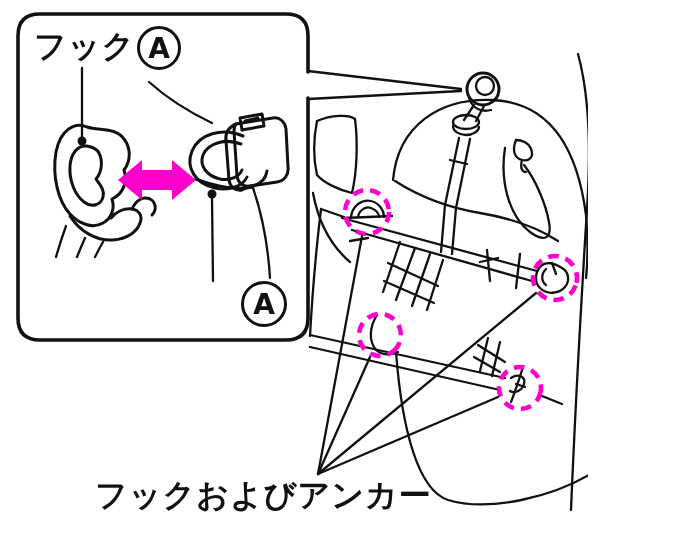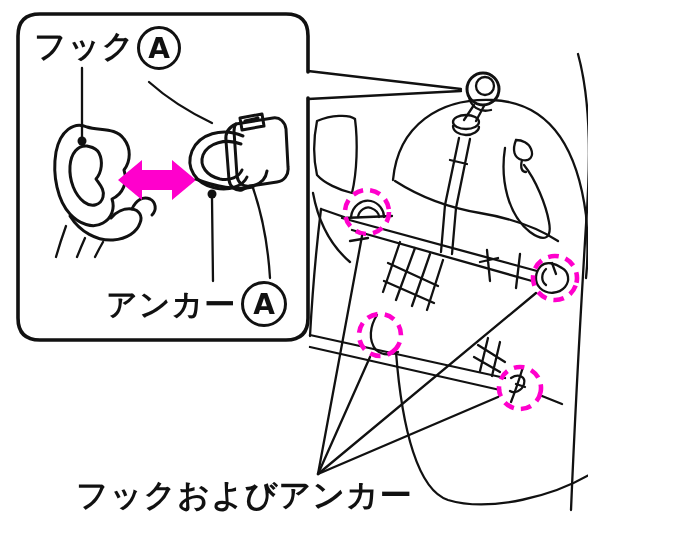--- a/index.html
+++ b/index.html
@@ -21,21 +21,21 @@
   .dotf{fill:var(--line);stroke:none;}
   .dash{fill:none;stroke:var(--accent);stroke-width:4.6;stroke-dasharray:10.5 7.2;stroke-linecap:butt;}
   .afill{fill:var(--accent);stroke:none;}
   
   .jp{
     position:absolute;color:var(--line);font-weight:bold;white-space:nowrap;
     letter-spacing:1px;line-height:1;
   }
   .hook-label{left:34px;top:30px;font-size:32px;}
   .anchor-label{left:106px;top:289px;font-size:31px;}
-  .caption{left:76px;top:479px;font-size:32px;}
+  .caption{left:95px;top:479px;font-size:32px;}
   .circleA{
     position:absolute;box-sizing:border-box;border:3.2px solid var(--line);
     border-radius:50%;display:flex;align-items:center;justify-content:center;
     color:var(--line);font-weight:bold;background:transparent;
   }
   .circleA.a1{left:137px;top:26px;width:44px;height:44px;font-size:28px;}
   .circleA.a2{left:241px;top:281px;width:46px;height:46px;font-size:28px;}
 </style>
 </head>
 <body>
@@ -151,17 +151,16 @@
         <path class="s2" d="M318,474 L370,357"></path>
         <path class="s2" d="M318,474 L536,293"></path>
         <path class="s2" d="M318,474 L498,397"></path>
       </g>
     </g>
   </svg>
 
   <div class="jp hook-label">フック</div>
   <div class="circleA a1">A</div>
 
-  <div class="jp anchor-label">アンカー</div>
   <div class="circleA a2">A</div>
 
   <div class="jp caption">フックおよびアンカー</div>
 </div>
 
 </body></html>

